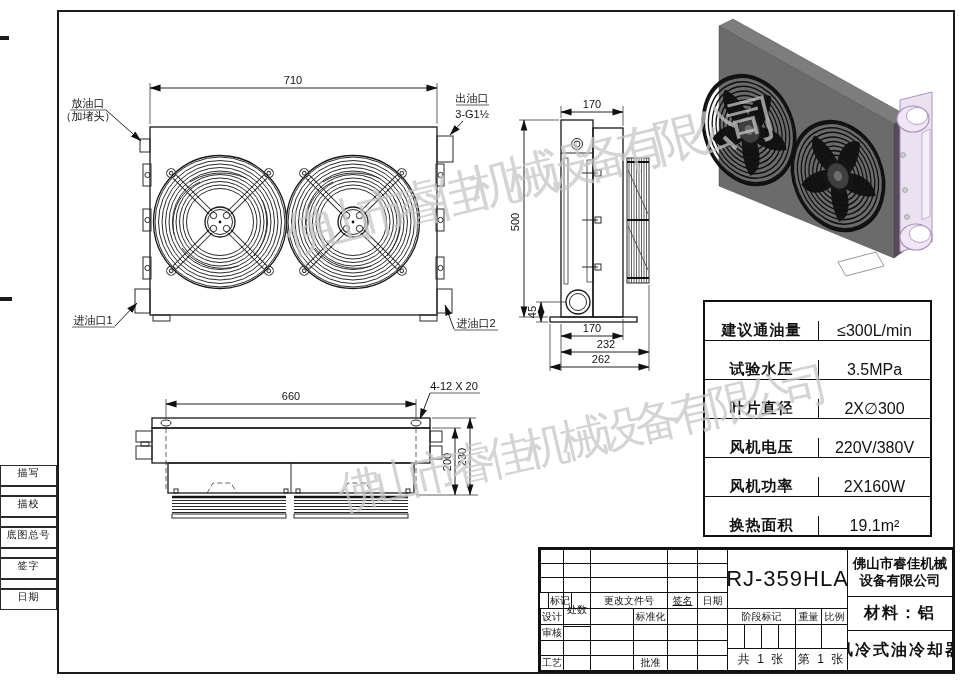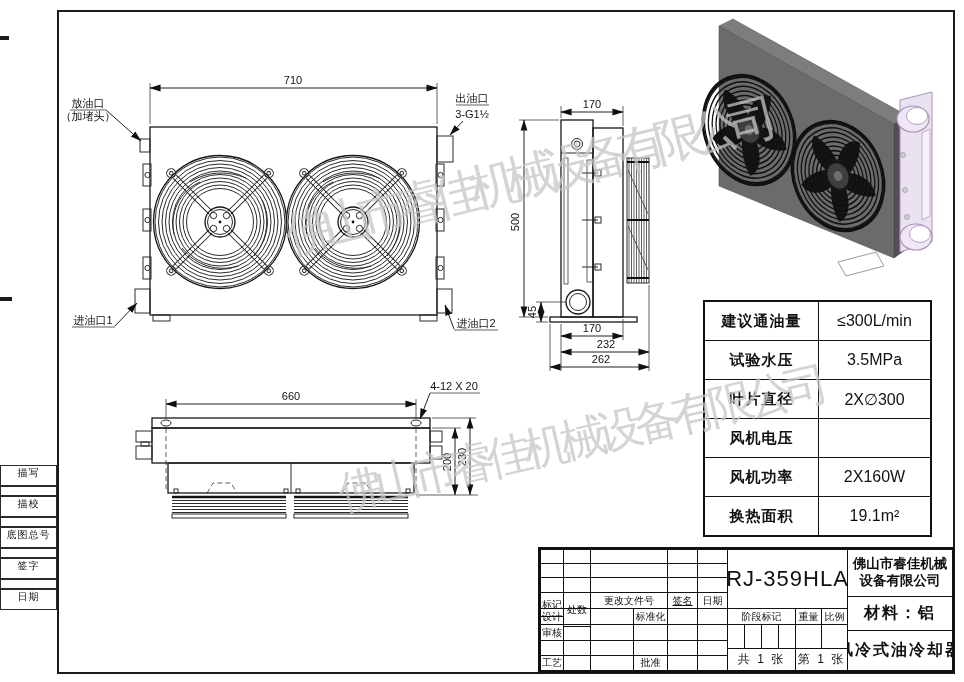--- a/index.html
+++ b/index.html
@@ -36,21 +36,21 @@
   .dimln{fill:none;stroke:#222;stroke-width:1;}
   .dash{stroke-dasharray:5 3;}
   text.dim{font-size:11px;fill:#111;text-anchor:middle;font-family:"Liberation Sans","DejaVu Sans",sans-serif;}
   text.cjk{font-size:11px;fill:#111;text-anchor:middle;font-family:"Liberation Sans","DejaVu Sans",sans-serif;}
   
   .spec{
     left:703px;top:300px;width:229px;height:237px;
     border:2px solid #111;box-sizing:border-box;background:transparent;z-index:4;
     display:flex;flex-direction:column;
   }
-  .spec-row{flex:1;display:flex;border-bottom:1px solid #111;}
+  .spec-row{flex:1;display:flex;border-bottom:1px solid #111;align-items:flex-end;}
   .spec-row:last-child{border-bottom:none;}
   .spec-label{
     width:113px;border-right:1px solid #111;display:flex;align-items:center;justify-content:center;
     font-size:15px;font-weight:600;letter-spacing:1px;
   }
   .spec-value{flex:1;display:flex;align-items:center;justify-content:center;font-size:16px;}
   
   .tblock{
     left:538px;top:547px;width:417px;height:126px;
     border:2px solid #111;box-sizing:border-box;z-index:4;background:transparent;
@@ -389,20 +389,21 @@
   <div class="spec-row">
     <div class="spec-label">试验水压</div>
     <div class="spec-value">3.5MPa</div>
   </div>
   <div class="spec-row">
     <div class="spec-label">叶片直径</div>
     <div class="spec-value">2X∅300</div>
   </div>
   <div class="spec-row">
     <div class="spec-label">风机电压</div>
+    <div class="spec-value">220V/380V</div>
   </div>
   <div class="spec-row">
     <div class="spec-label">风机功率</div>
     <div class="spec-value">2X160W</div>
   </div>
   <div class="spec-row">
     <div class="spec-label">换热面积</div>
     <div class="spec-value">19.1m²</div>
   </div>
 </div>
@@ -418,21 +419,21 @@
   <div class="tc" style="left:23px;top:14px;width:28px;height:15px;"></div>
   <div class="tc" style="left:50px;top:14px;width:78px;height:15px;"></div>
   <div class="tc" style="left:127px;top:14px;width:31px;height:15px;"></div>
   <div class="tc" style="left:157px;top:14px;width:31px;height:15px;"></div>
   <div class="tc" style="left:0;top:28px;width:24px;height:16px;"></div>
   <div class="tc" style="left:23px;top:28px;width:28px;height:16px;"></div>
   <div class="tc" style="left:50px;top:28px;width:78px;height:16px;"></div>
   <div class="tc" style="left:127px;top:28px;width:31px;height:16px;"></div>
   <div class="tc" style="left:157px;top:28px;width:31px;height:16px;"></div>
 
-  <div class="tc" style="left:0;top:43px;width:24px;height:25px;">标记</div>
+  <div class="tc" style="left:8px;top:43px;width:24px;height:17px;">标记</div>
   <div class="tc" style="left:23px;top:43px;width:28px;height:35px;">处数</div>
   <div class="tc" style="left:50px;top:43px;width:78px;height:17px;">更改文件号</div>
   <div class="tc" style="left:127px;top:43px;width:31px;height:17px;text-decoration:underline;">签名</div>
   <div class="tc" style="left:157px;top:43px;width:31px;height:17px;">日期</div>
 
   <div class="tc" style="left:0;top:59px;width:24px;height:17px;">设计</div>
   <div class="tc" style="left:23px;top:59px;width:28px;height:17px;"></div>
   <div class="tc" style="left:50px;top:59px;width:44px;height:17px;"></div>
   <div class="tc" style="left:93px;top:59px;width:35px;height:17px;">标准化</div>
   <div class="tc" style="left:127px;top:59px;width:31px;height:17px;"></div>

